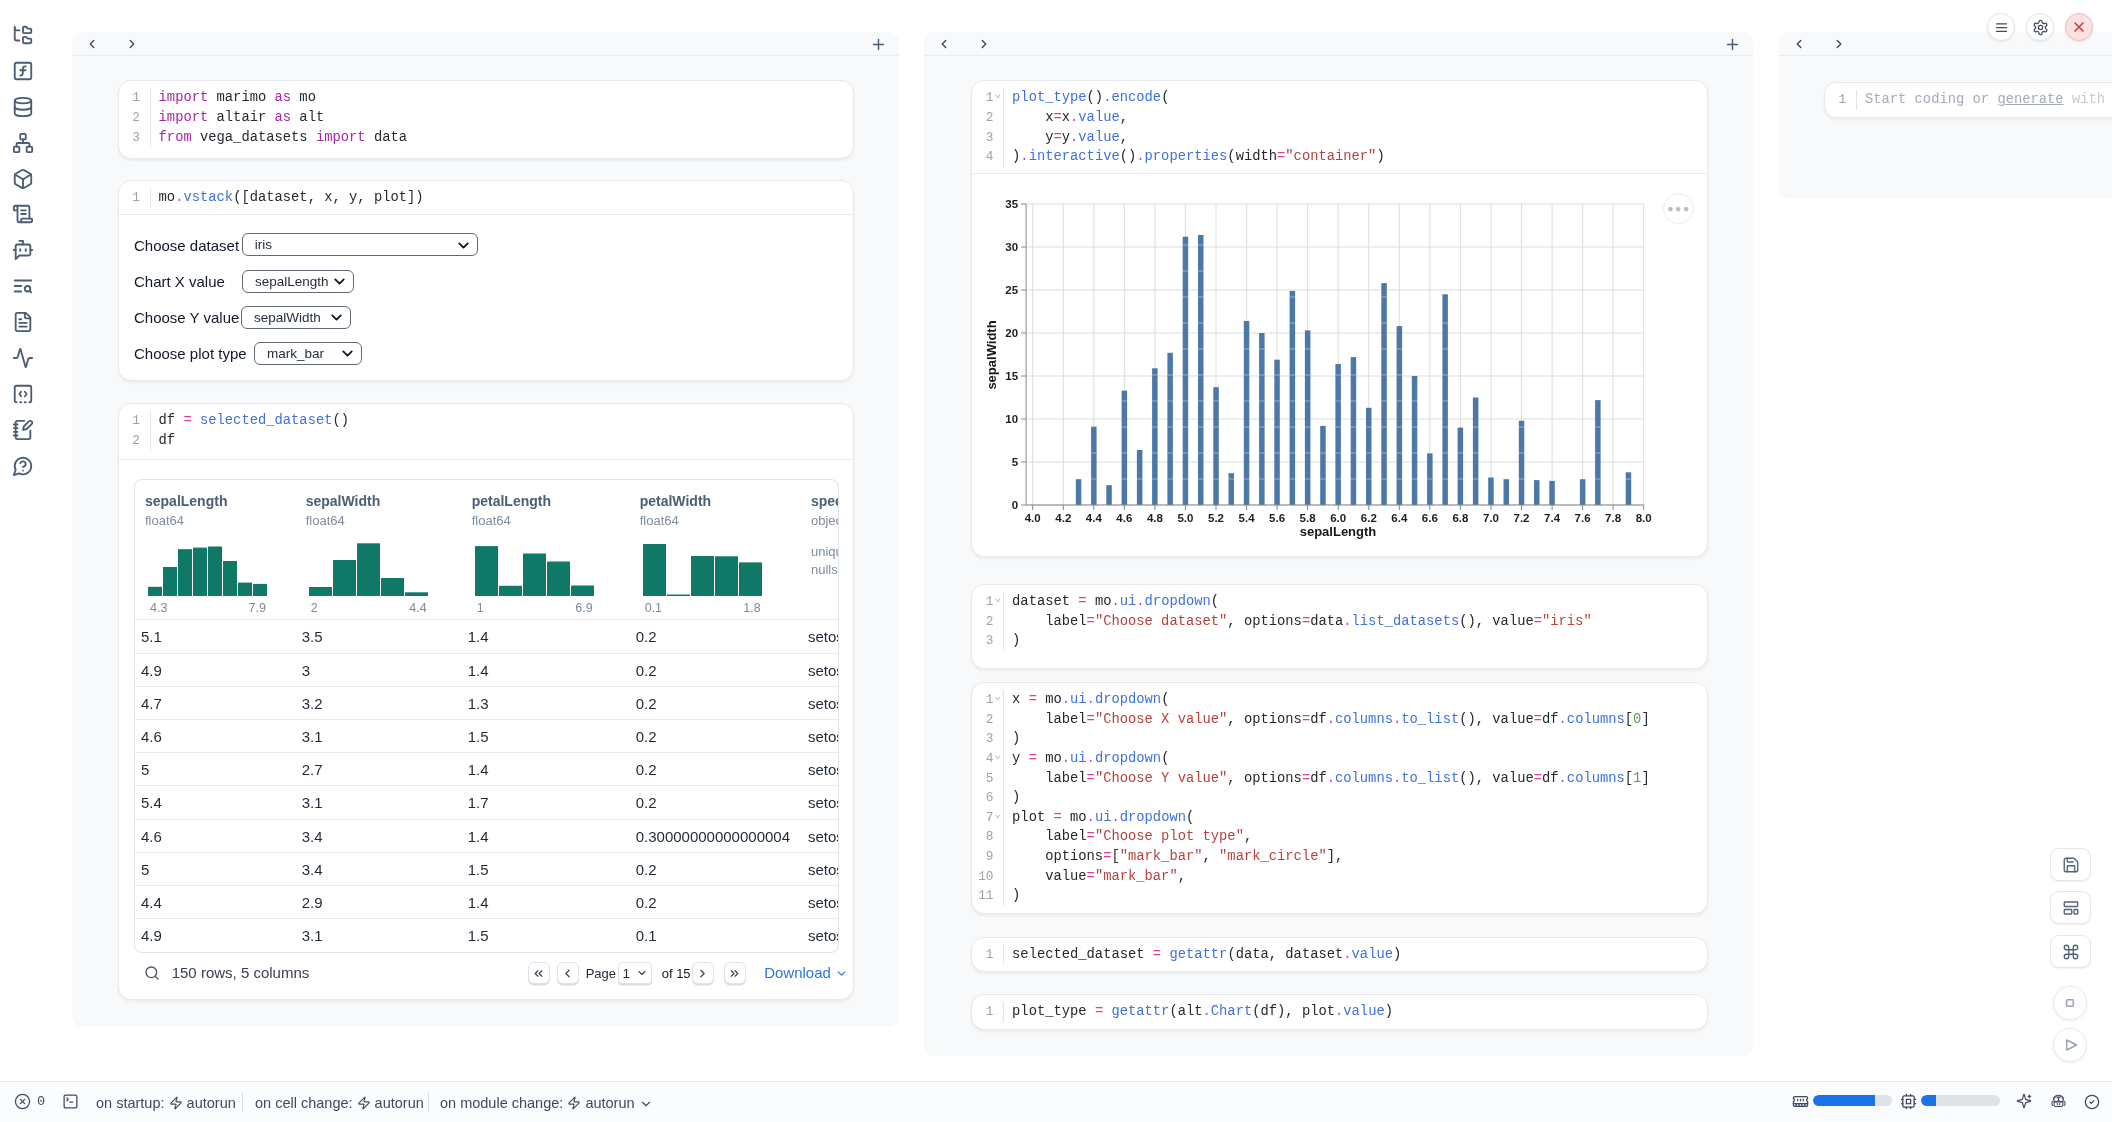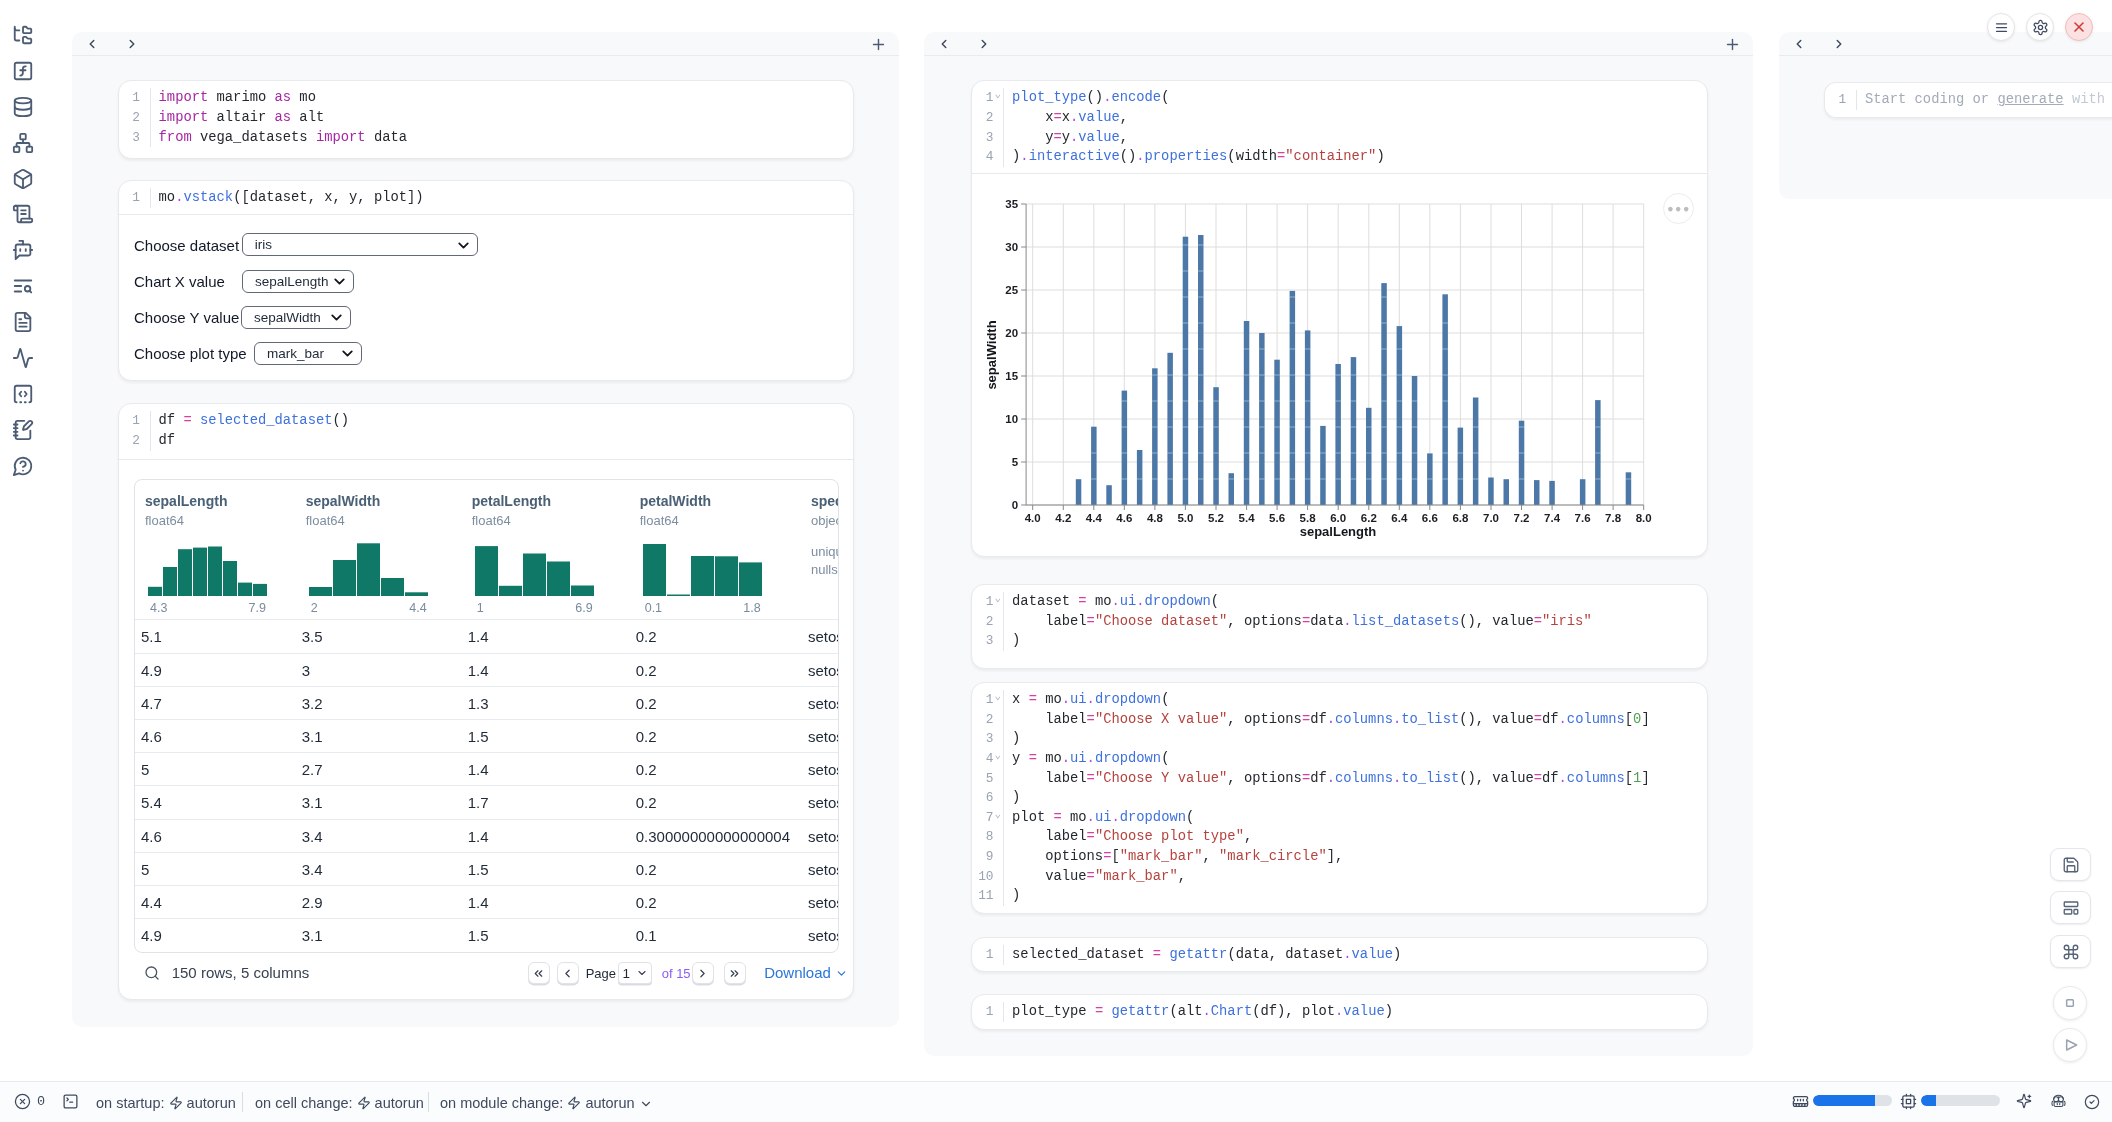--- a/index.html
+++ b/index.html
@@ -351,21 +351,21 @@
           <svg width="13" height="13" viewBox="0 0 24 24" fill="none" stroke="#374151" stroke-width="2.2" stroke-linecap="round" stroke-linejoin="round">
             <path d="m15 18-6-6 6-6"></path>
           </svg>
         </div>
 <div style="position:absolute;left:452px;top:-7px;font-size:13px;color:#1f2937">Page</div>
 <div class="psel" style="left:484.5px">1<span style="margin-left:6px;display:flex">
             <svg width="12" height="12" viewBox="0 0 24 24" fill="none" stroke="#374151" stroke-width="2.2" stroke-linecap="round" stroke-linejoin="round">
               <path d="m6 9 6 6 6-6"></path>
             </svg>
           </span></div>
-<div style="position:absolute;left:528px;top:-7px;font-size:13px;color:#8b5cf6">of 15</div>
+<div style="position:absolute;left:528px;top:-7px;font-size:13px;color:#0f172a">of 15</div>
 <div class="pbtn" style="left:558px">
           <svg width="13" height="13" viewBox="0 0 24 24" fill="none" stroke="#374151" stroke-width="2.2" stroke-linecap="round" stroke-linejoin="round">
             <path d="m9 18 6-6-6-6"></path>
           </svg>
         </div>
 <div class="pbtn" style="left:590.3px">
           <svg width="13" height="13" viewBox="0 0 24 24" fill="none" stroke="#374151" stroke-width="2.2" stroke-linecap="round" stroke-linejoin="round">
             <path d="m13 17 5-5-5-5"></path>
             <path d="m6 17 5-5-5-5"></path>
           </svg>

